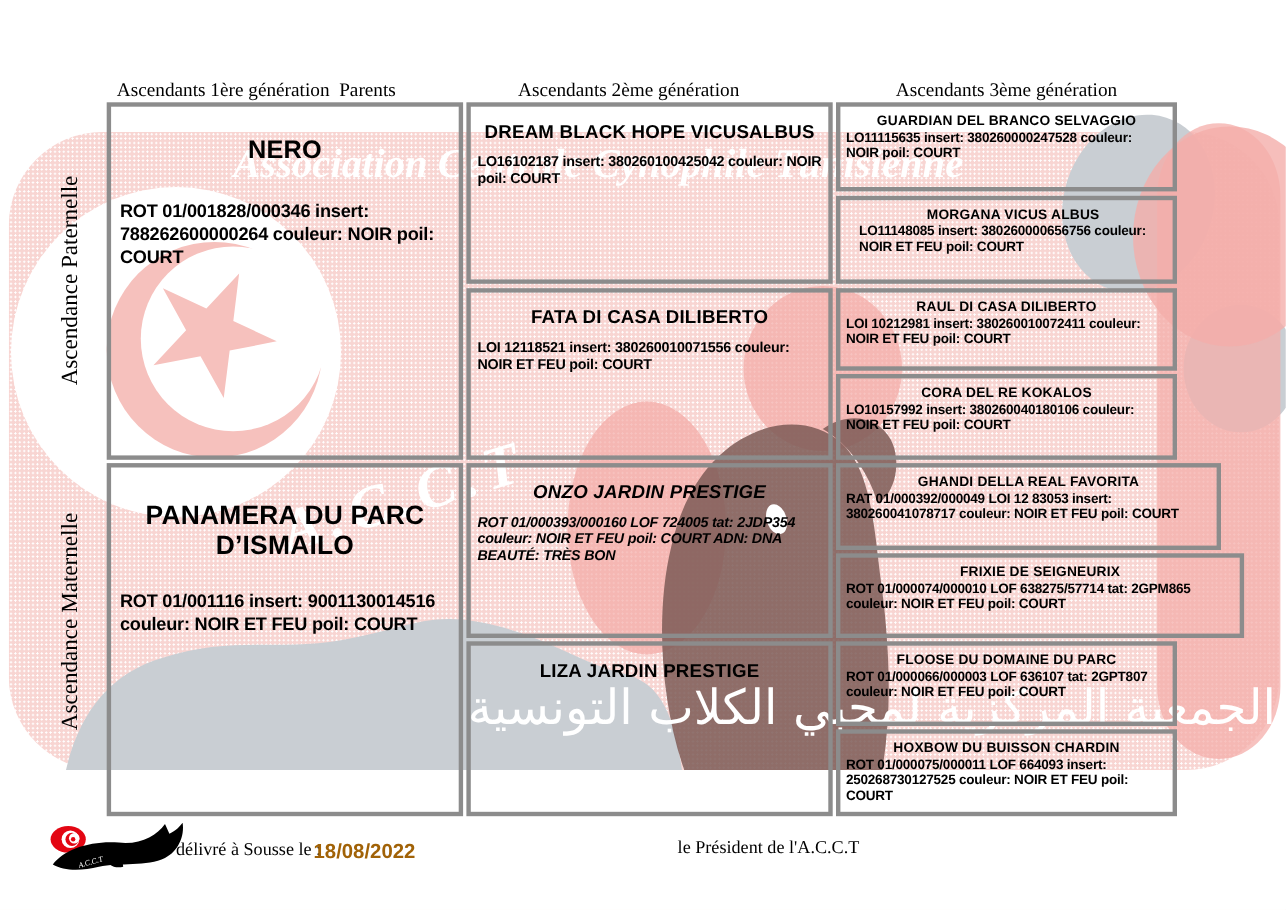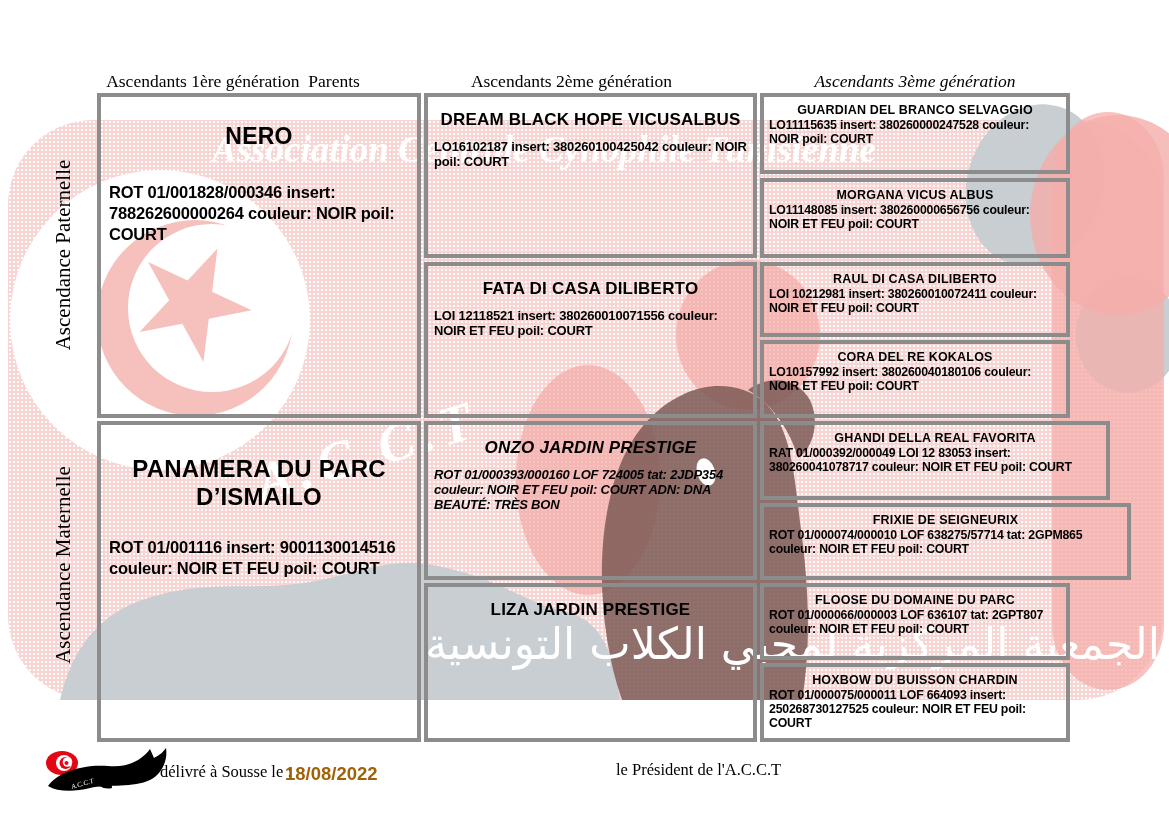--- a/index.html
+++ b/index.html
@@ -18,21 +18,21 @@
         font-family:"Liberation Serif",serif;font-style:italic;font-weight:bold;
         font-size:54px;letter-spacing:7px;color:#ffffff;transform:rotate(-17deg);}
   .arabic-text{position:absolute;left:105px;top:618px;width:1055px;z-index:3;
         font-family:"DejaVu Sans",sans-serif;font-size:44px;color:#ffffff;
         text-align:right;direction:rtl;}
   
   .hdr{position:absolute;top:71px;z-index:11;font-family:"Liberation Serif",serif;
        font-size:17.5px;color:#000;text-align:center;white-space:pre;}
   .hdr1{left:97px;width:272px;}
   .hdr2{left:424px;width:295px;}
-  .hdr3{left:760px;width:310px;font-style:italic;}
+  .hdr3{left:760px;width:310px;}
   .side{position:absolute;width:230px;height:24px;z-index:11;text-align:center;
         font-family:"Liberation Serif",serif;font-size:21px;color:#000;
         transform:rotate(-90deg);}
   .side-pat{left:-52px;top:243px;}
   .side-mat{left:-52px;top:553px;}
   
   .box{position:absolute;border:4px solid #8c8c8c;box-sizing:border-box;z-index:10;
        color:#000;font-weight:bold;}
   .box-title{text-align:center;letter-spacing:0.2px;}
   .box-details{letter-spacing:-0.2px;}
@@ -42,21 +42,21 @@
   .b-g1-1 .box-title{font-size:24px;margin-top:30px;}
   .g1 .box-details{font-size:16.5px;margin-top:32px;padding:0 8px;line-height:1.28;}
   .b-g1-1 .box-details{margin-top:26px;}
   .b-g2-0{left:424px;top:93px;width:333px;height:165px;}
   .b-g2-1{left:424px;top:262px;width:333px;height:156px;}
   .b-g2-2{left:424px;top:421px;width:333px;height:159px;font-style:italic;}
   .b-g2-3{left:424px;top:583px;width:333px;height:159px;}
   .g2 .box-title{font-size:17px;margin-top:13px;}
   .g2 .box-details{font-size:13px;margin-top:10px;padding:0 6px;line-height:1.15;}
   .b-g3-0{left:760px;top:93px;width:310px;height:81px;}
-  .b-g3-1{left:760px;top:178px;width:310px;height:80px;}
+  .b-g3-1{left:760px;top:178px;width:310px;height:80px;padding-left:12px;}
   .b-g3-2{left:760px;top:262px;width:310px;height:75px;}
   .b-g3-3{left:760px;top:340px;width:310px;height:78px;}
   .b-g3-4{left:760px;top:421px;width:350px;height:79px;}
   .b-g3-5{left:760px;top:503px;width:371px;height:77px;}
   .b-g3-6{left:760px;top:583px;width:310px;height:77px;}
   .b-g3-7{left:760px;top:663px;width:310px;height:79px;}
   .g3 .box-title{font-size:12.5px;margin-top:6px;}
   .g3 .box-details{font-size:12.3px;margin-top:2px;padding:0 5px;line-height:1.12;}
   
   .logo-svg{position:absolute;left:38px;top:742px;z-index:11;}

